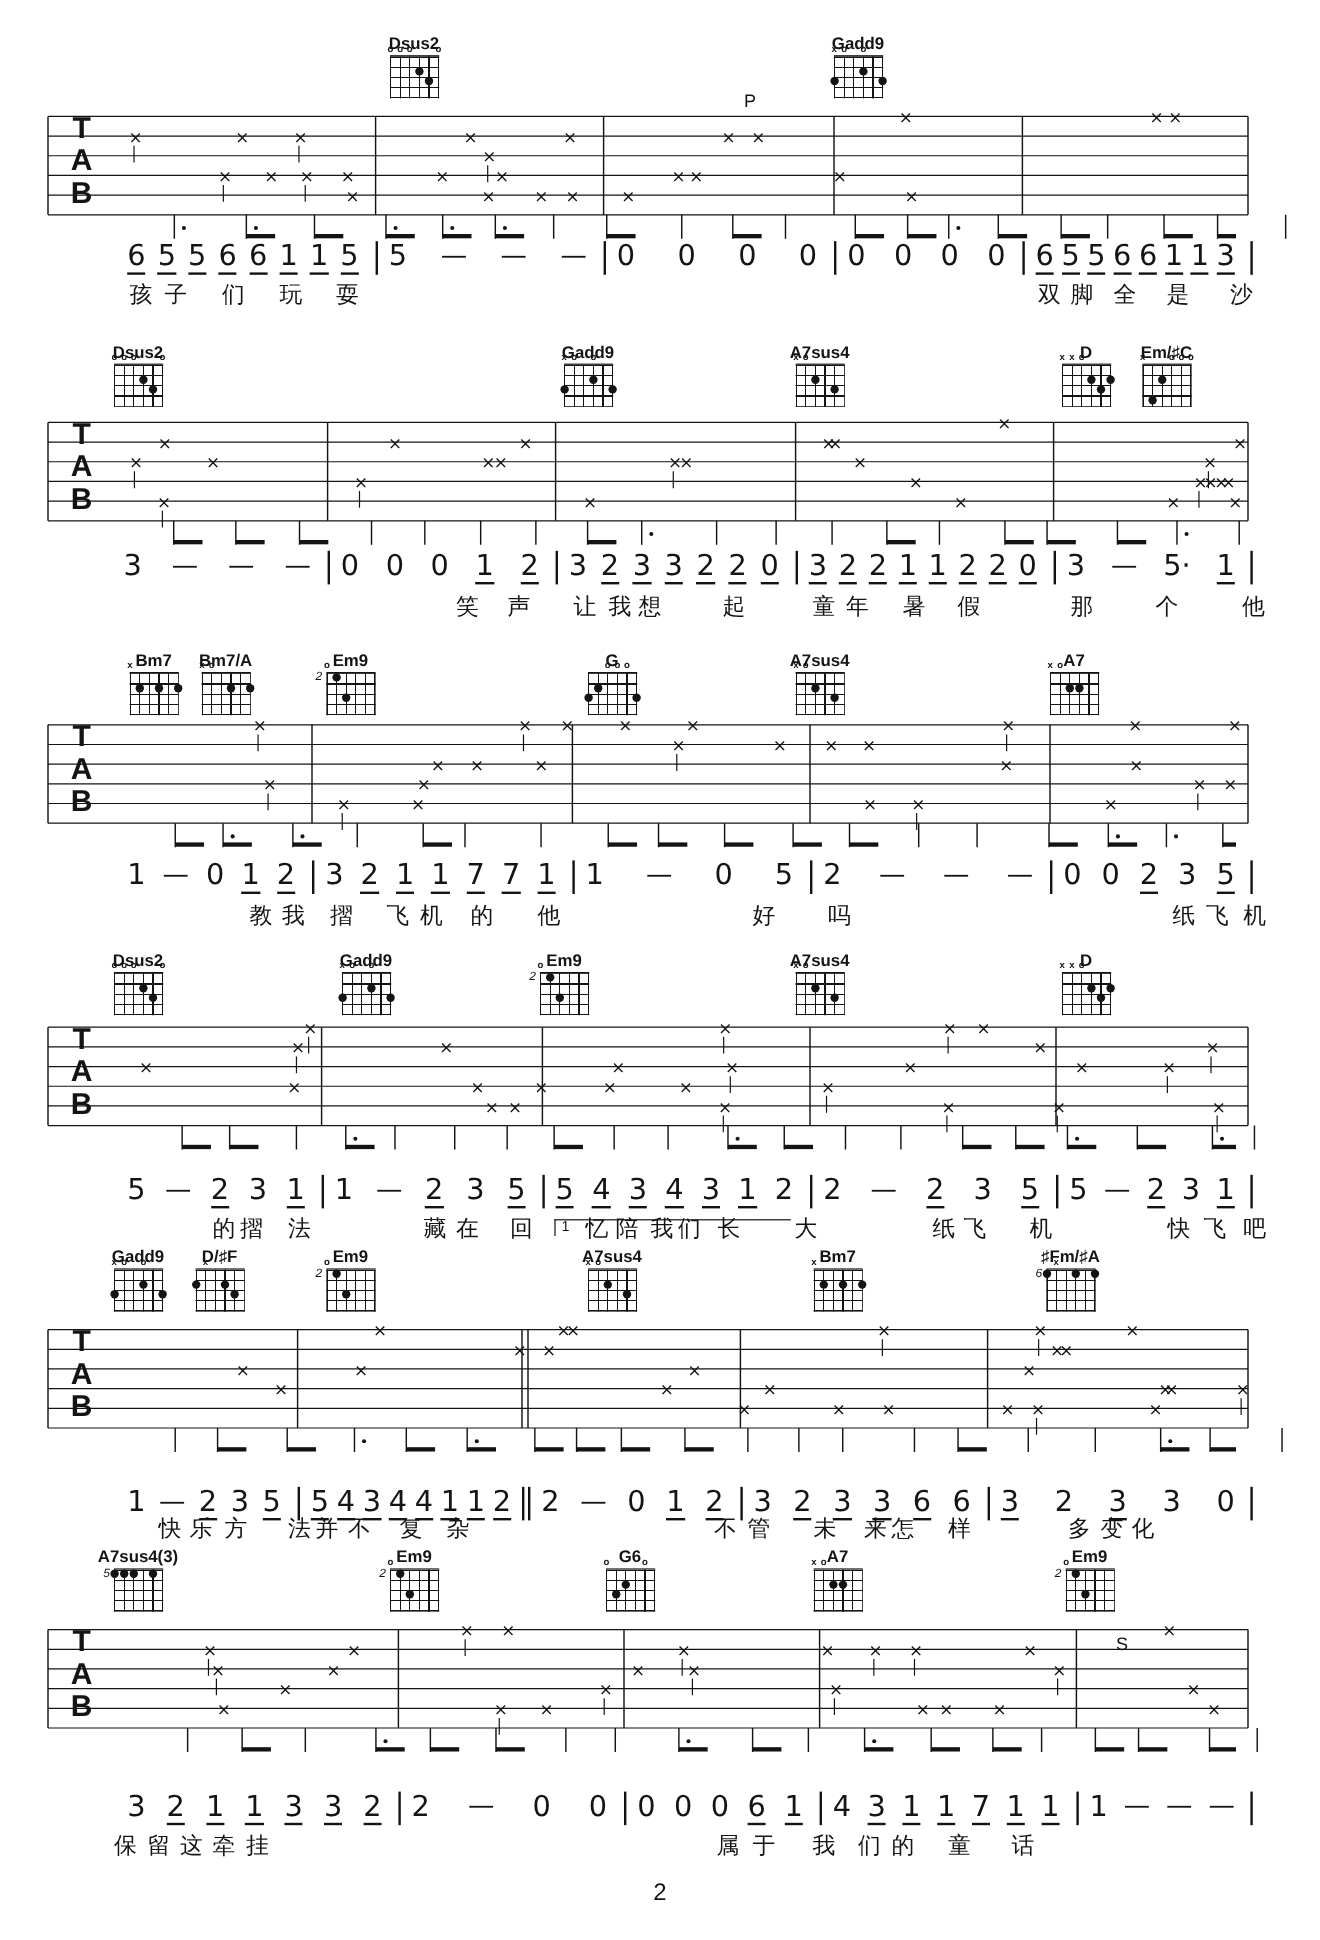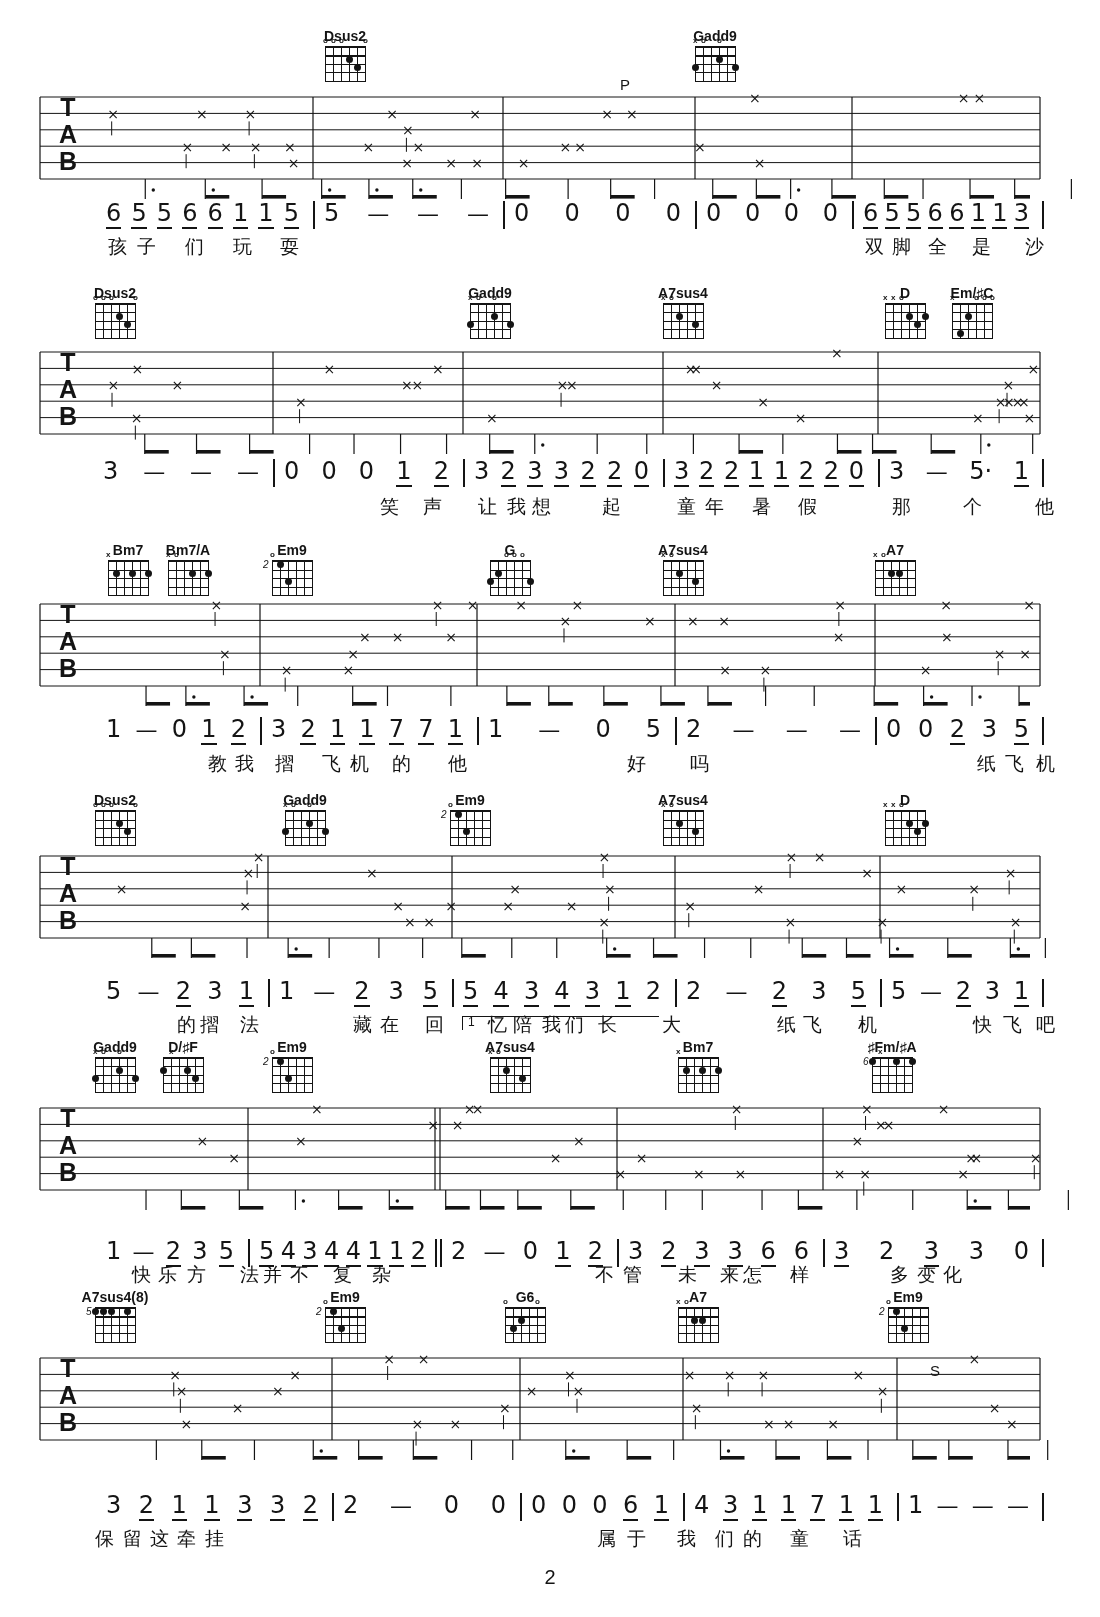--- a/index.html
+++ b/index.html
@@ -962,21 +962,21 @@
     <span class="lyric" style="left: 595px; top: 1264px;">不</span>
     <span class="lyric" style="left: 623px; top: 1264px;">管</span>
     <span class="lyric" style="left: 678px; top: 1264px;">未</span>
     <span class="lyric" style="left: 720px; top: 1264px;">来</span>
     <span class="lyric" style="left: 743px; top: 1264px;">怎</span>
     <span class="lyric" style="left: 790px; top: 1264px;">样</span>
     <span class="lyric" style="left: 890px; top: 1264px;">多</span>
     <span class="lyric" style="left: 917px; top: 1264px;">变</span>
     <span class="lyric" style="left: 943px; top: 1264px;">化</span>
     <div class="chord" style="left: 0px; top: 0px;">
-      <div class="chord-name" style="left: 115px; top: 1289px;">A7sus4(8)</div>
+      <div class="chord-name" style="left: 115px; top: 1289px;">A7sus4(3)</div>
       <div class="chord-grid" style="left: 95px; top: 1307px;"></div>
       <span class="fret-label" style="left: 86px; top: 1306px;">5</span>
       <span class="chord-dot" style="left: 92.2px; top: 1308.25px;"></span>
       <span class="chord-dot" style="left: 100.2px; top: 1308.25px;"></span>
       <span class="chord-dot" style="left: 108.2px; top: 1308.25px;"></span>
       <span class="chord-dot" style="left: 124.2px; top: 1308.25px;"></span>
     </div>
     <div class="chord" style="left: 0px; top: 0px;">
       <div class="chord-name" style="left: 345px; top: 1289px;">Em9</div>
       <div class="chord-grid" style="left: 325px; top: 1307px;"></div>

